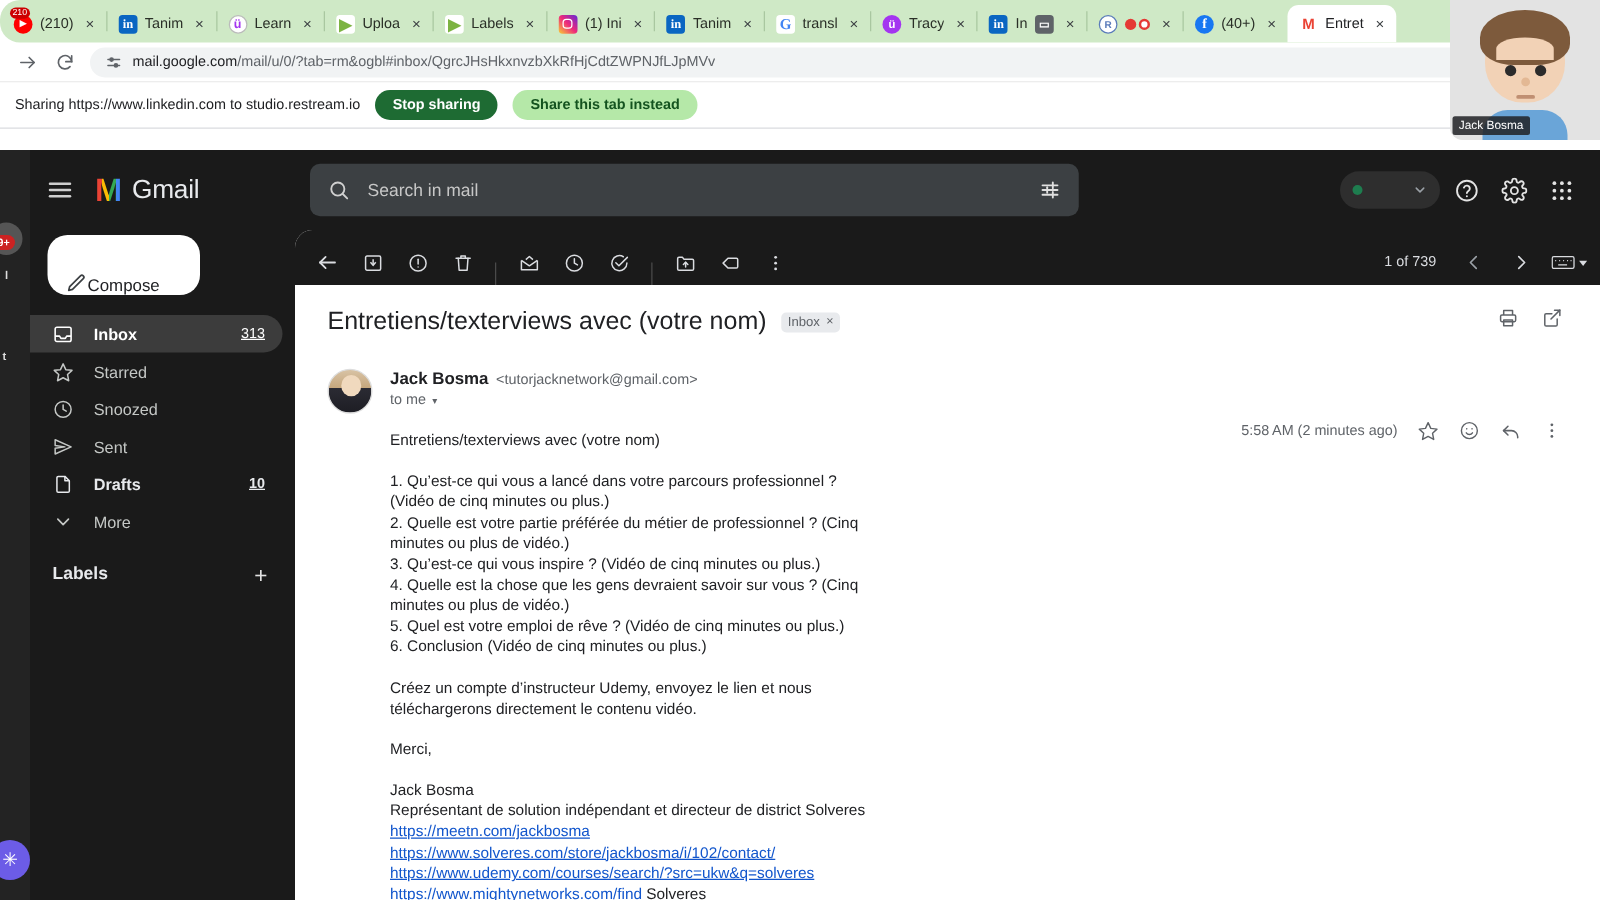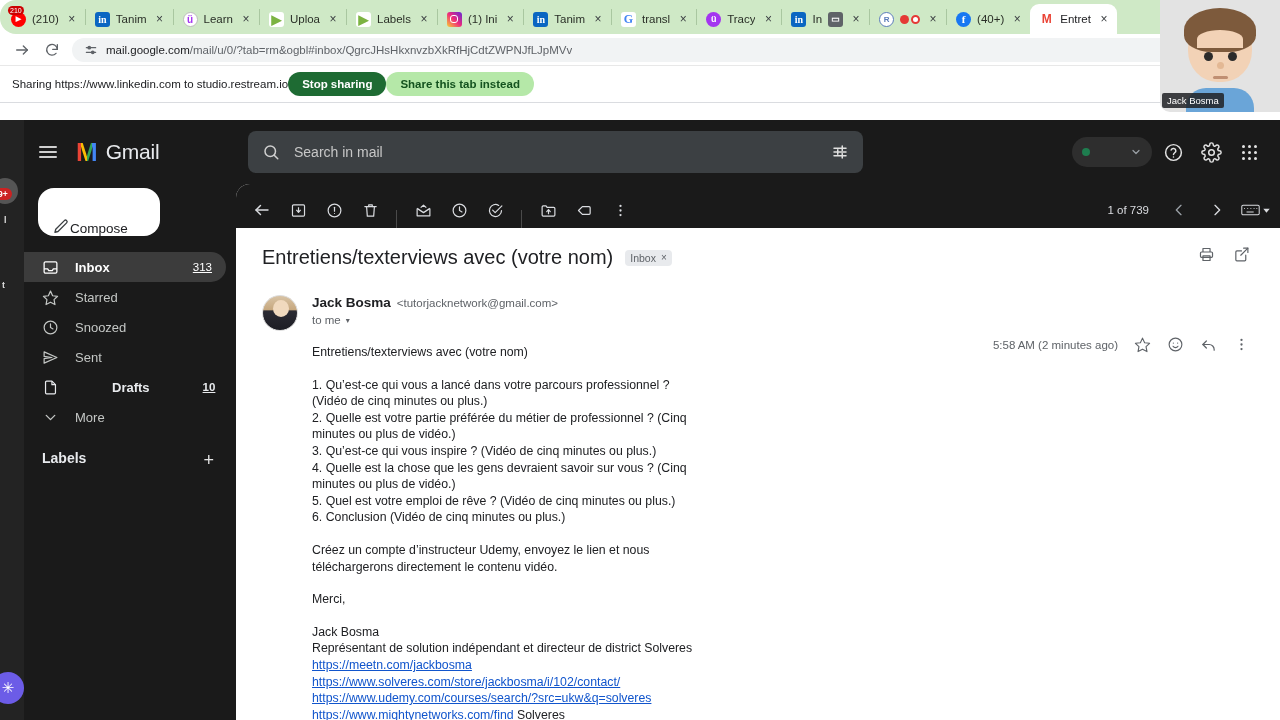--- a/index.html
+++ b/index.html
@@ -63,21 +63,21 @@
   .omnibox {
     flex: 1; height: 24px; background: #f1f3f4; border-radius: 14px;
     display: flex; align-items: center; gap: 8px; padding: 0 12px;
   }
   .omnibox .url { font-size: 11.5px; color: #202124; white-space: nowrap; overflow: hidden; }
   .omnibox .url b { font-weight: 400; color: #202124; }
   .omnibox .url span { color: #5f6368; }
 
   .sharebar {
     height: 37px; background: #ffffff; display: flex; align-items: center;
-    gap: 0; padding: 0 12px; border-bottom: 1px solid #dadce0;
+    gap: 12px; padding: 0 12px; border-bottom: 1px solid #dadce0;
   }
   .share-text { font-size: 11.5px; color: #202124; white-space: nowrap; }
   .btn-stop {
     background: #1e6b33; color: #fff; font-size: 11.5px; font-weight: 600;
     border: none; border-radius: 14px; padding: 6px 14px; cursor: pointer;
   }
   .btn-share {
     background: #b5e8a8; color: #14531f; font-size: 11.5px; font-weight: 600;
     border: none; border-radius: 14px; padding: 6px 14px; cursor: pointer;
   }
@@ -142,21 +142,21 @@
   .side-item {
     height: 30px; display: flex; align-items: center; gap: 16px;
     padding: 0 14px 0 18px; margin-right: 10px; border-radius: 0 16px 16px 0;
     color: #c4c7c5; font-size: 13px; cursor: pointer;
   }
   .side-item .si-ico { width: 17px; display:flex; align-items:center; justify-content:center; flex:0 0 auto; }
   .side-item .si-lbl { flex: 1; }
   .side-item .si-cnt { font-size: 11.5px; text-decoration: underline; }
   .side-item.active { background: #3c3c3c; color: #ffffff; }
   .side-item.active .si-lbl { font-weight: 700; }
-  .side-item.bold .si-lbl, .side-item.bold .si-cnt { font-weight: 700; color: #e8eaed; margin-left: 37px; }
+  .side-item.bold .si-lbl, .side-item.bold .si-cnt { font-weight: 700; color: #e8eaed; }
   .labels-row {
     display:flex; align-items:flex-start; justify-content: space-between;
     padding: 18px 22px 0 18px; color:#e8eaed; font-size: 14px; font-weight: 700;
   }
   .labels-row .plus { font-size: 18px; font-weight: 300; color: #e3e3e3; }
 
   .gm-main { flex: 1; background: #ffffff; border-radius: 14px 0 0 0; overflow: hidden; position: relative;
     display: flex; flex-direction: column; }
   .toolbar {
     height: 44px; background: #1a1a1a; display: flex; align-items: flex-end; gap: 0; padding: 0 8px;

